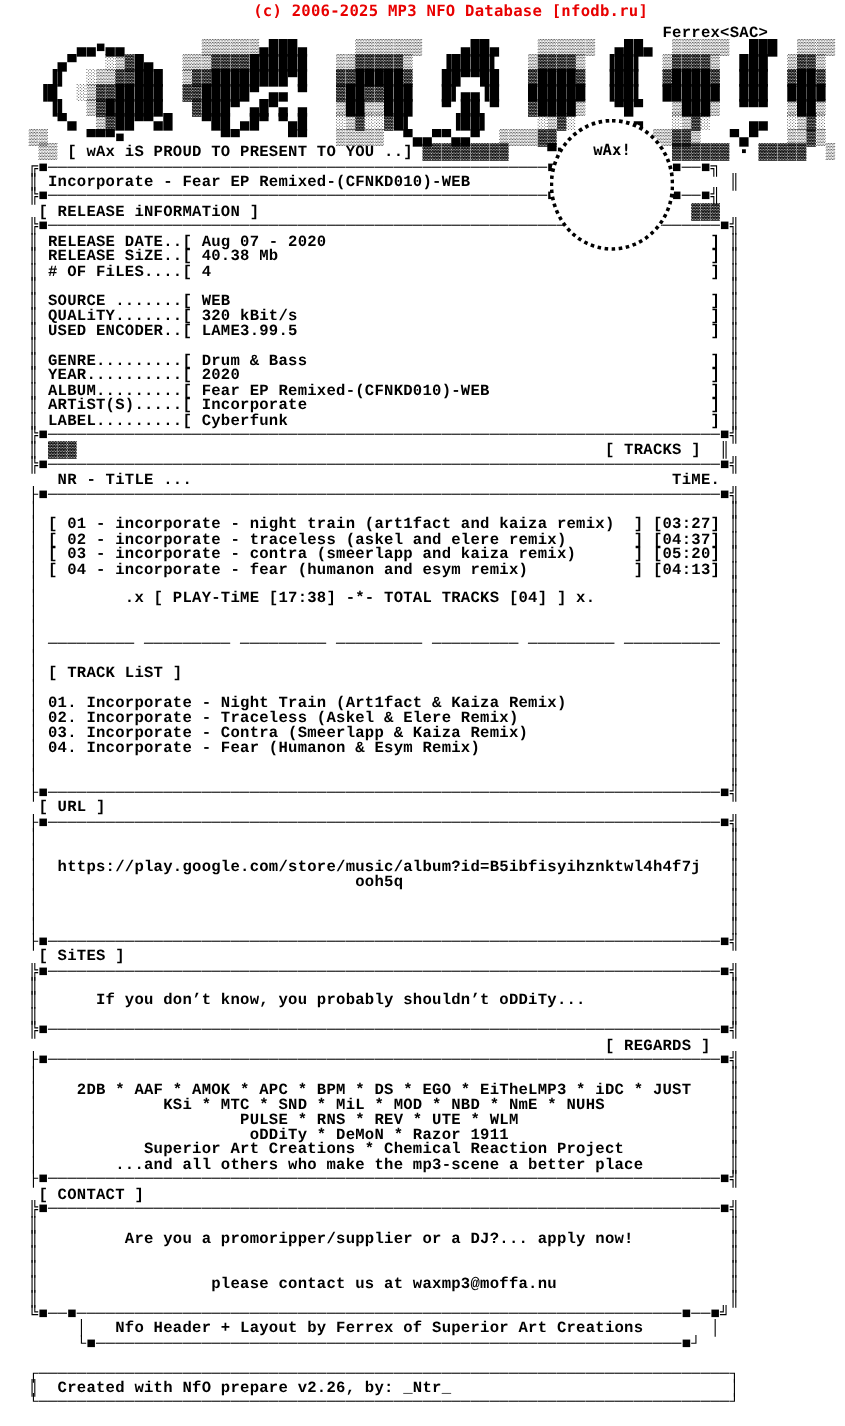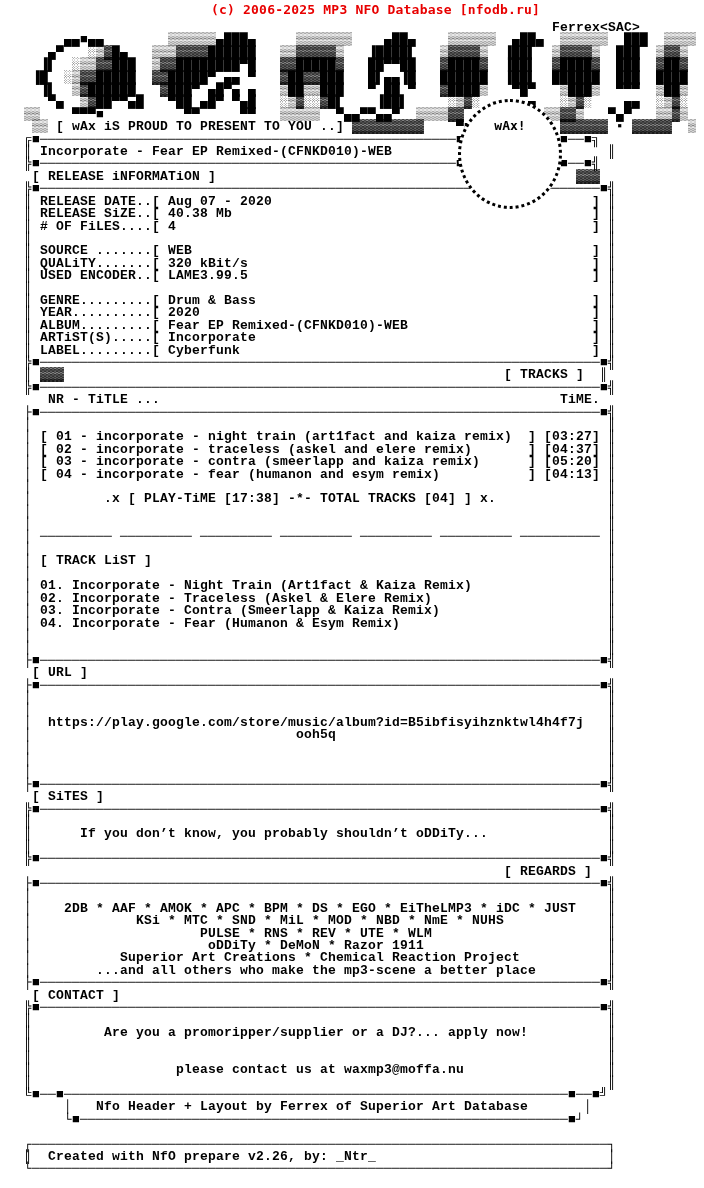--- a/index.html
+++ b/index.html
@@ -118,21 +118,21 @@
 <pre class="nfo">  [ CONTACT ]
  ╠■──────────────────────────────────────────────────────────────────────■╣
  ║                                                                        ║
  ║         Are you a promoripper/supplier or a DJ?... apply now!          ║
  ║                                                                        ║
  ║                                                                        ║
  ║                  please contact us at waxmp3@moffa.nu                  ║
  ║                                                                        ║
  ╚■──■───────────────────────────────────────────────────────────────■──■╝</pre>
 
-<pre class="nfo">      │   Nfo Header + Layout by Ferrex of Superior Art Database       │
+<pre class="nfo">      │   Nfo Header + Layout by Ferrex of Superior Art Creations       │
       └■─────────────────────────────────────────────────────────────■┘
 
 </pre>
 
 <pre class="nfo"> ┌────────────────────────────────────────────────────────────────────────┐
  ║  Created with NfO prepare v2.26, by: _Ntr_                             │
  └────────────────────────────────────────────────────────────────────────┘
 </pre>
 
 <div class="wax-bubble">

